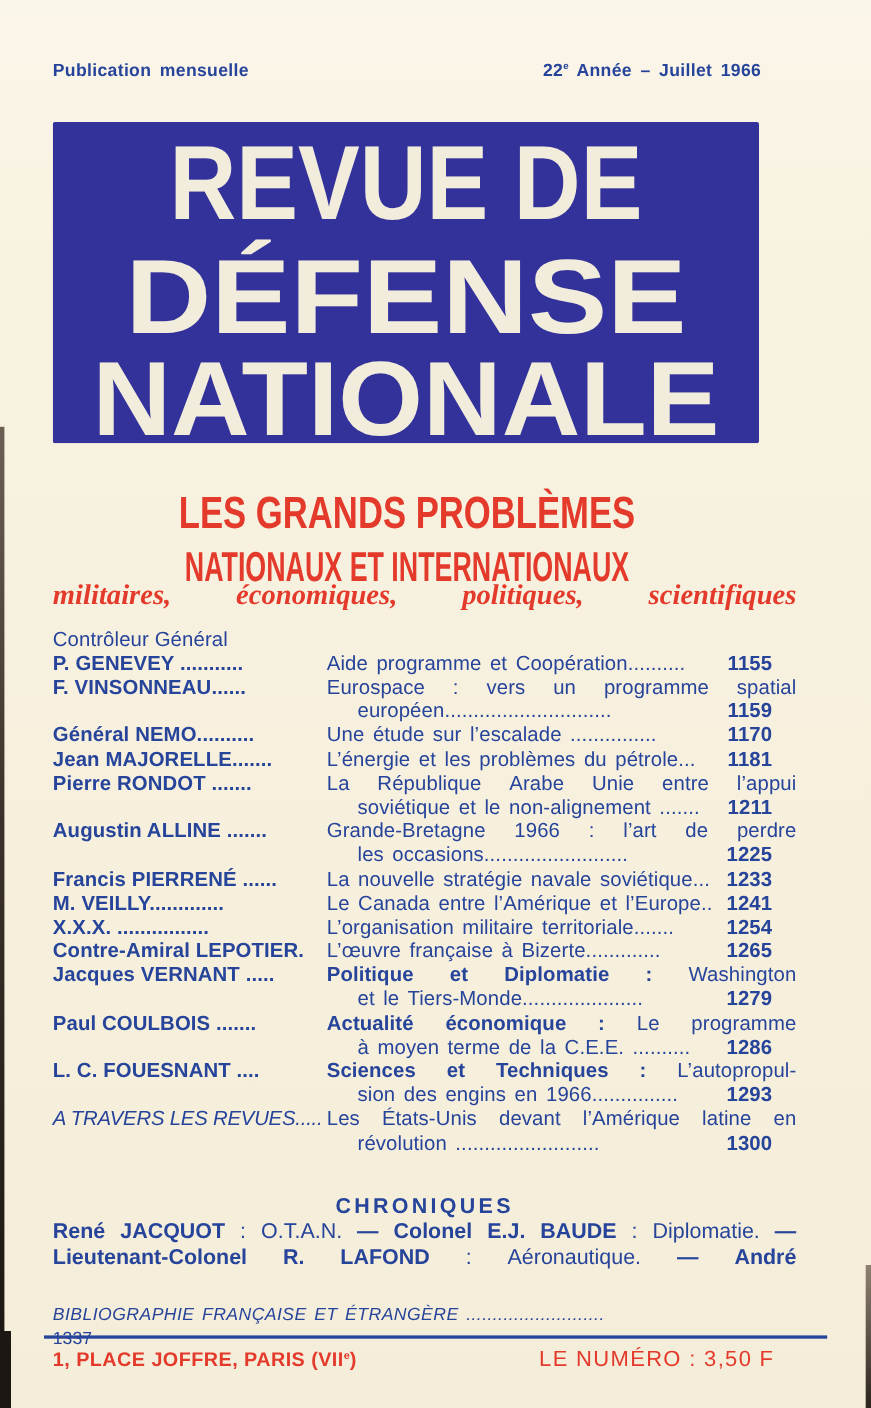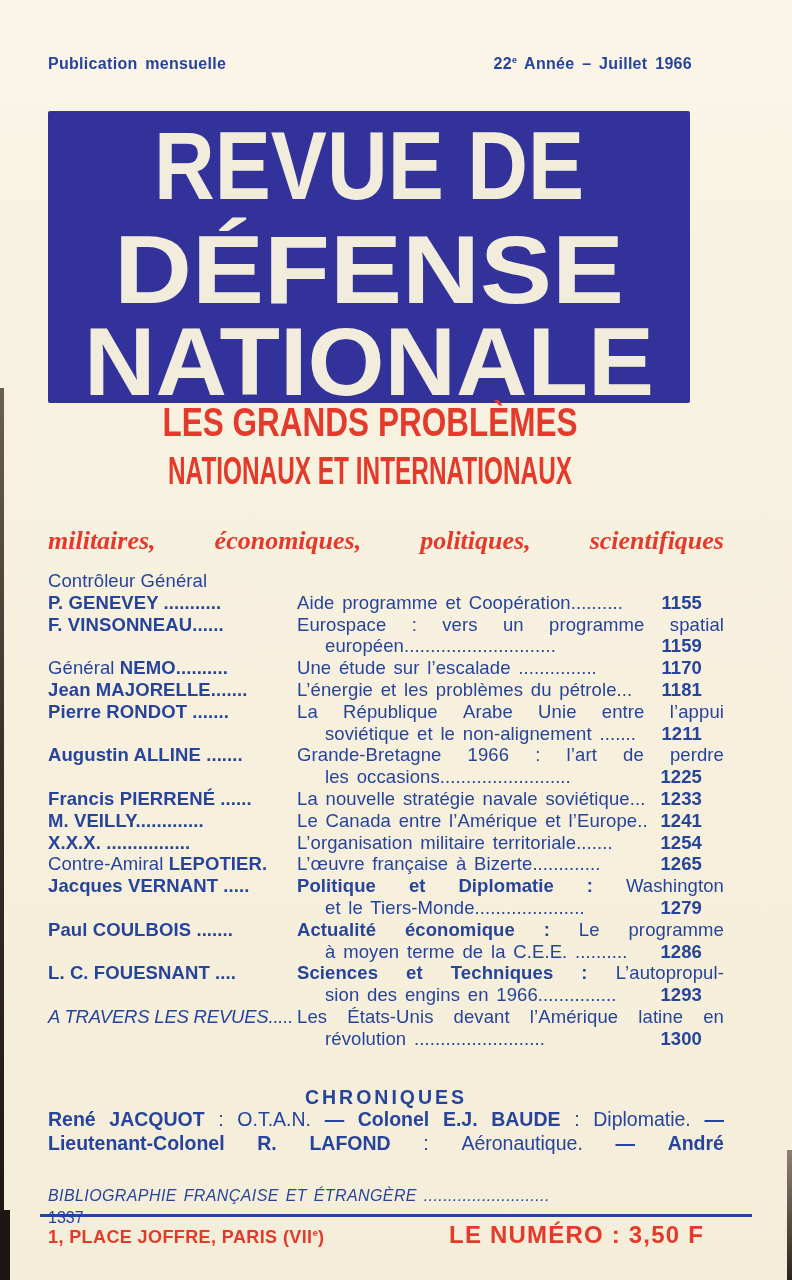--- a/index.html
+++ b/index.html
@@ -22,35 +22,35 @@
   
   #header{position:absolute;top:48px;left:48px;right:100px;
     display:flex;justify-content:space-between;align-items:baseline;
     font-size:16px;font-weight:bold;letter-spacing:.3px;word-spacing:3px;line-height:24px;}
   sup.sp{font-size:.55em;vertical-align:super;letter-spacing:0;}
 
   
   #masthead{position:absolute;top:111px;left:48px;width:642px;height:221px;}
 
   
-  #redblock{position:absolute;top:400px;left:0;width:792px;height:92px;}
+  #redblock{position:absolute;top:444px;left:0;width:792px;height:92px;}
 
   
   #subtitle{position:absolute;top:524px;left:48px;width:676px;
     display:flex;justify-content:space-between;
     font-family:"Liberation Serif",serif;font-style:italic;font-weight:bold;
     font-size:26px;line-height:34px;}
 
   
   #toc{position:absolute;top:570px;left:48px;width:676px;
     font-size:18.5px;line-height:21.8px;letter-spacing:.1px;color:#27449b;}
   .toc-pre{font-weight:normal;white-space:nowrap;}
   .toc-row{display:grid;grid-template-columns:249px 1fr;}
   .toc-author{font-weight:bold;white-space:nowrap;}
-  .toc-author .reg{font-weight:normal;}
+  .toc-author .reg{font-weight:bold;}
   .toc-author .ital{font-weight:normal;font-style:italic;letter-spacing:-0.2px;}
   .toc-line{display:flex;justify-content:space-between;white-space:nowrap;}
   .toc-line .txt{word-spacing:2.5px;}
   .toc-line.indent .txt{padding-left:28px;}
   .toc-line.just{word-spacing:0;}
   .toc-line .pg{font-weight:bold;margin-right:22px;text-align:right;}
   .b{font-weight:bold;}
 
   
   #chron-heading{position:absolute;top:1086px;left:48px;width:676px;
@@ -65,21 +65,21 @@
   #biblio{position:absolute;top:1185px;left:48px;width:676px;
     display:flex;justify-content:center;font-size:16px;line-height:22px;white-space:nowrap;flex-direction:column;}
   #biblio .txt{font-style:italic;letter-spacing:.4px;word-spacing:2px;}
   #biblio .pg{font-weight:normal;margin-right:22px;}
 
   
   #rule{position:absolute;top:1214px;left:40px;width:712px;height:3px;background:#27449b;}
   #footer{position:absolute;top:1222px;left:48px;width:656px;
     display:flex;justify-content:space-between;align-items:baseline;line-height:22px;}
   #footer .addr{font-size:18px;font-weight:bold;letter-spacing:.4px;}
-  #footer .price{font-size:24px;font-weight:bold;letter-spacing:1.2px;}
+  #footer .price{font-size:20px;font-weight:normal;letter-spacing:1.2px;}
 </style>
 </head>
 <body>
 
 <div id="edge-left"></div>
 <div id="edge-left-foot"></div>
 <div id="edge-right"></div>
 
 <div id="header" class="blue">
   <span>Publication mensuelle</span>

